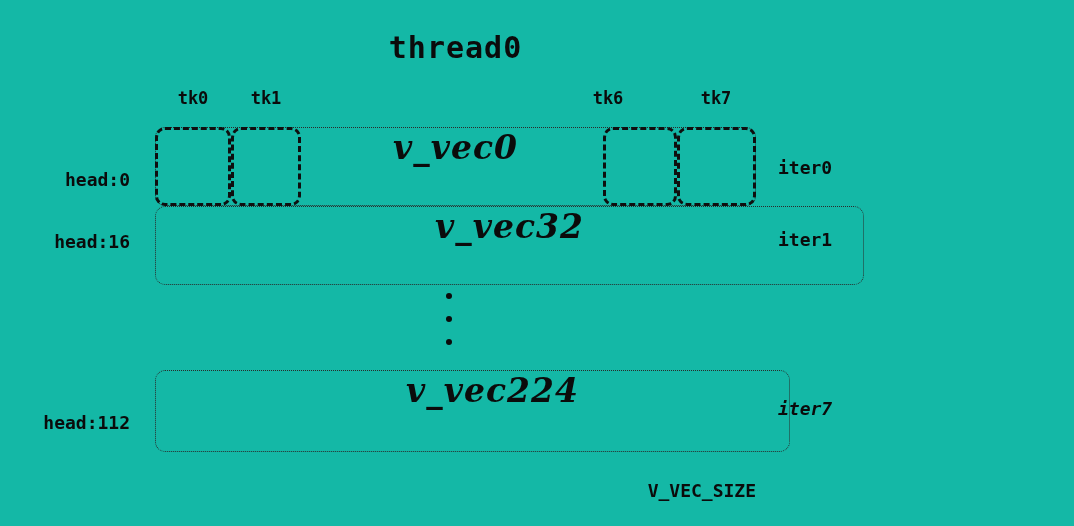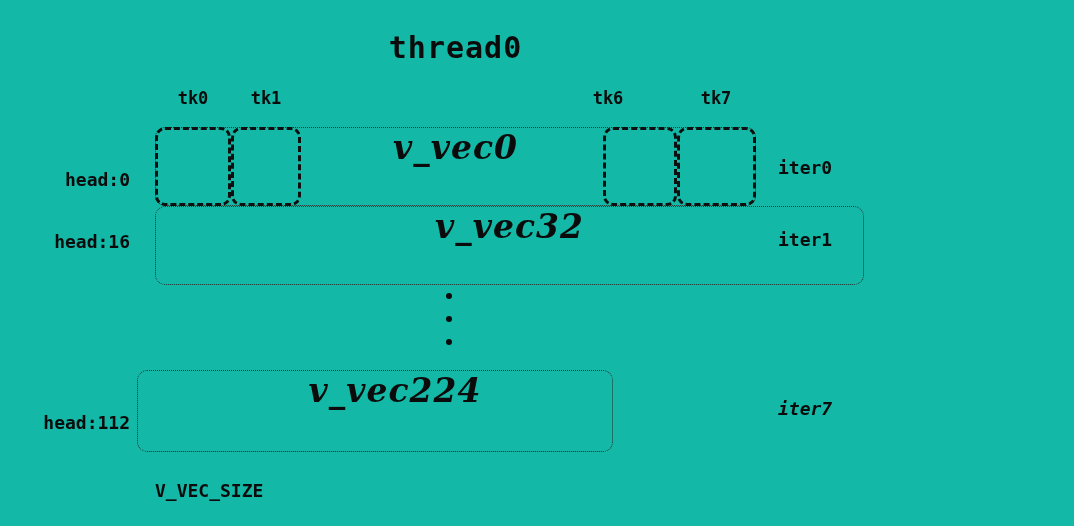--- a/index.html
+++ b/index.html
@@ -75,21 +75,21 @@
     height: 6px;
     border-radius: 50%;
     background: #0b0b0b;
   }
   .note-right {
     left: 813px; top: 308px;
     font-size: 16px;
   }
   .note-bottom {
     left: 155px; top: 480px; width: 601px;
-    text-align: left;
+    text-align: right;
     font-size: 18px;
   }
 </style>
 </head>
 <body>
 
 <div class="canvas">
 
   <div class="txt title">thread0</div>
 
@@ -115,20 +115,20 @@
   <div class="txt iter-label" style="top:229px;text-align:center;">iter1</div>
 
   <div class="vdots">
     <span class="dot"></span>
     <span class="dot"></span>
     <span class="dot"></span>
   </div>
 
 
   <div class="txt head-label" style="top:412px;">head:112</div>
-  <div class="vecbox" style="left:137px; top:370px; width:476px; height:82px;padding-left:40px;">
+  <div class="vecbox" style="left:155px; top:370px; width:635px; height:82px;padding-left:40px;">
     <span class="vec-label">v_vec224</span>
   </div>
   <div class="txt iter-label" style="top:398px;font-style:italic;">iter7</div>
 
   <div class="txt note-bottom">V_VEC_SIZE</div>
 
 </div>
 
 </body></html>

